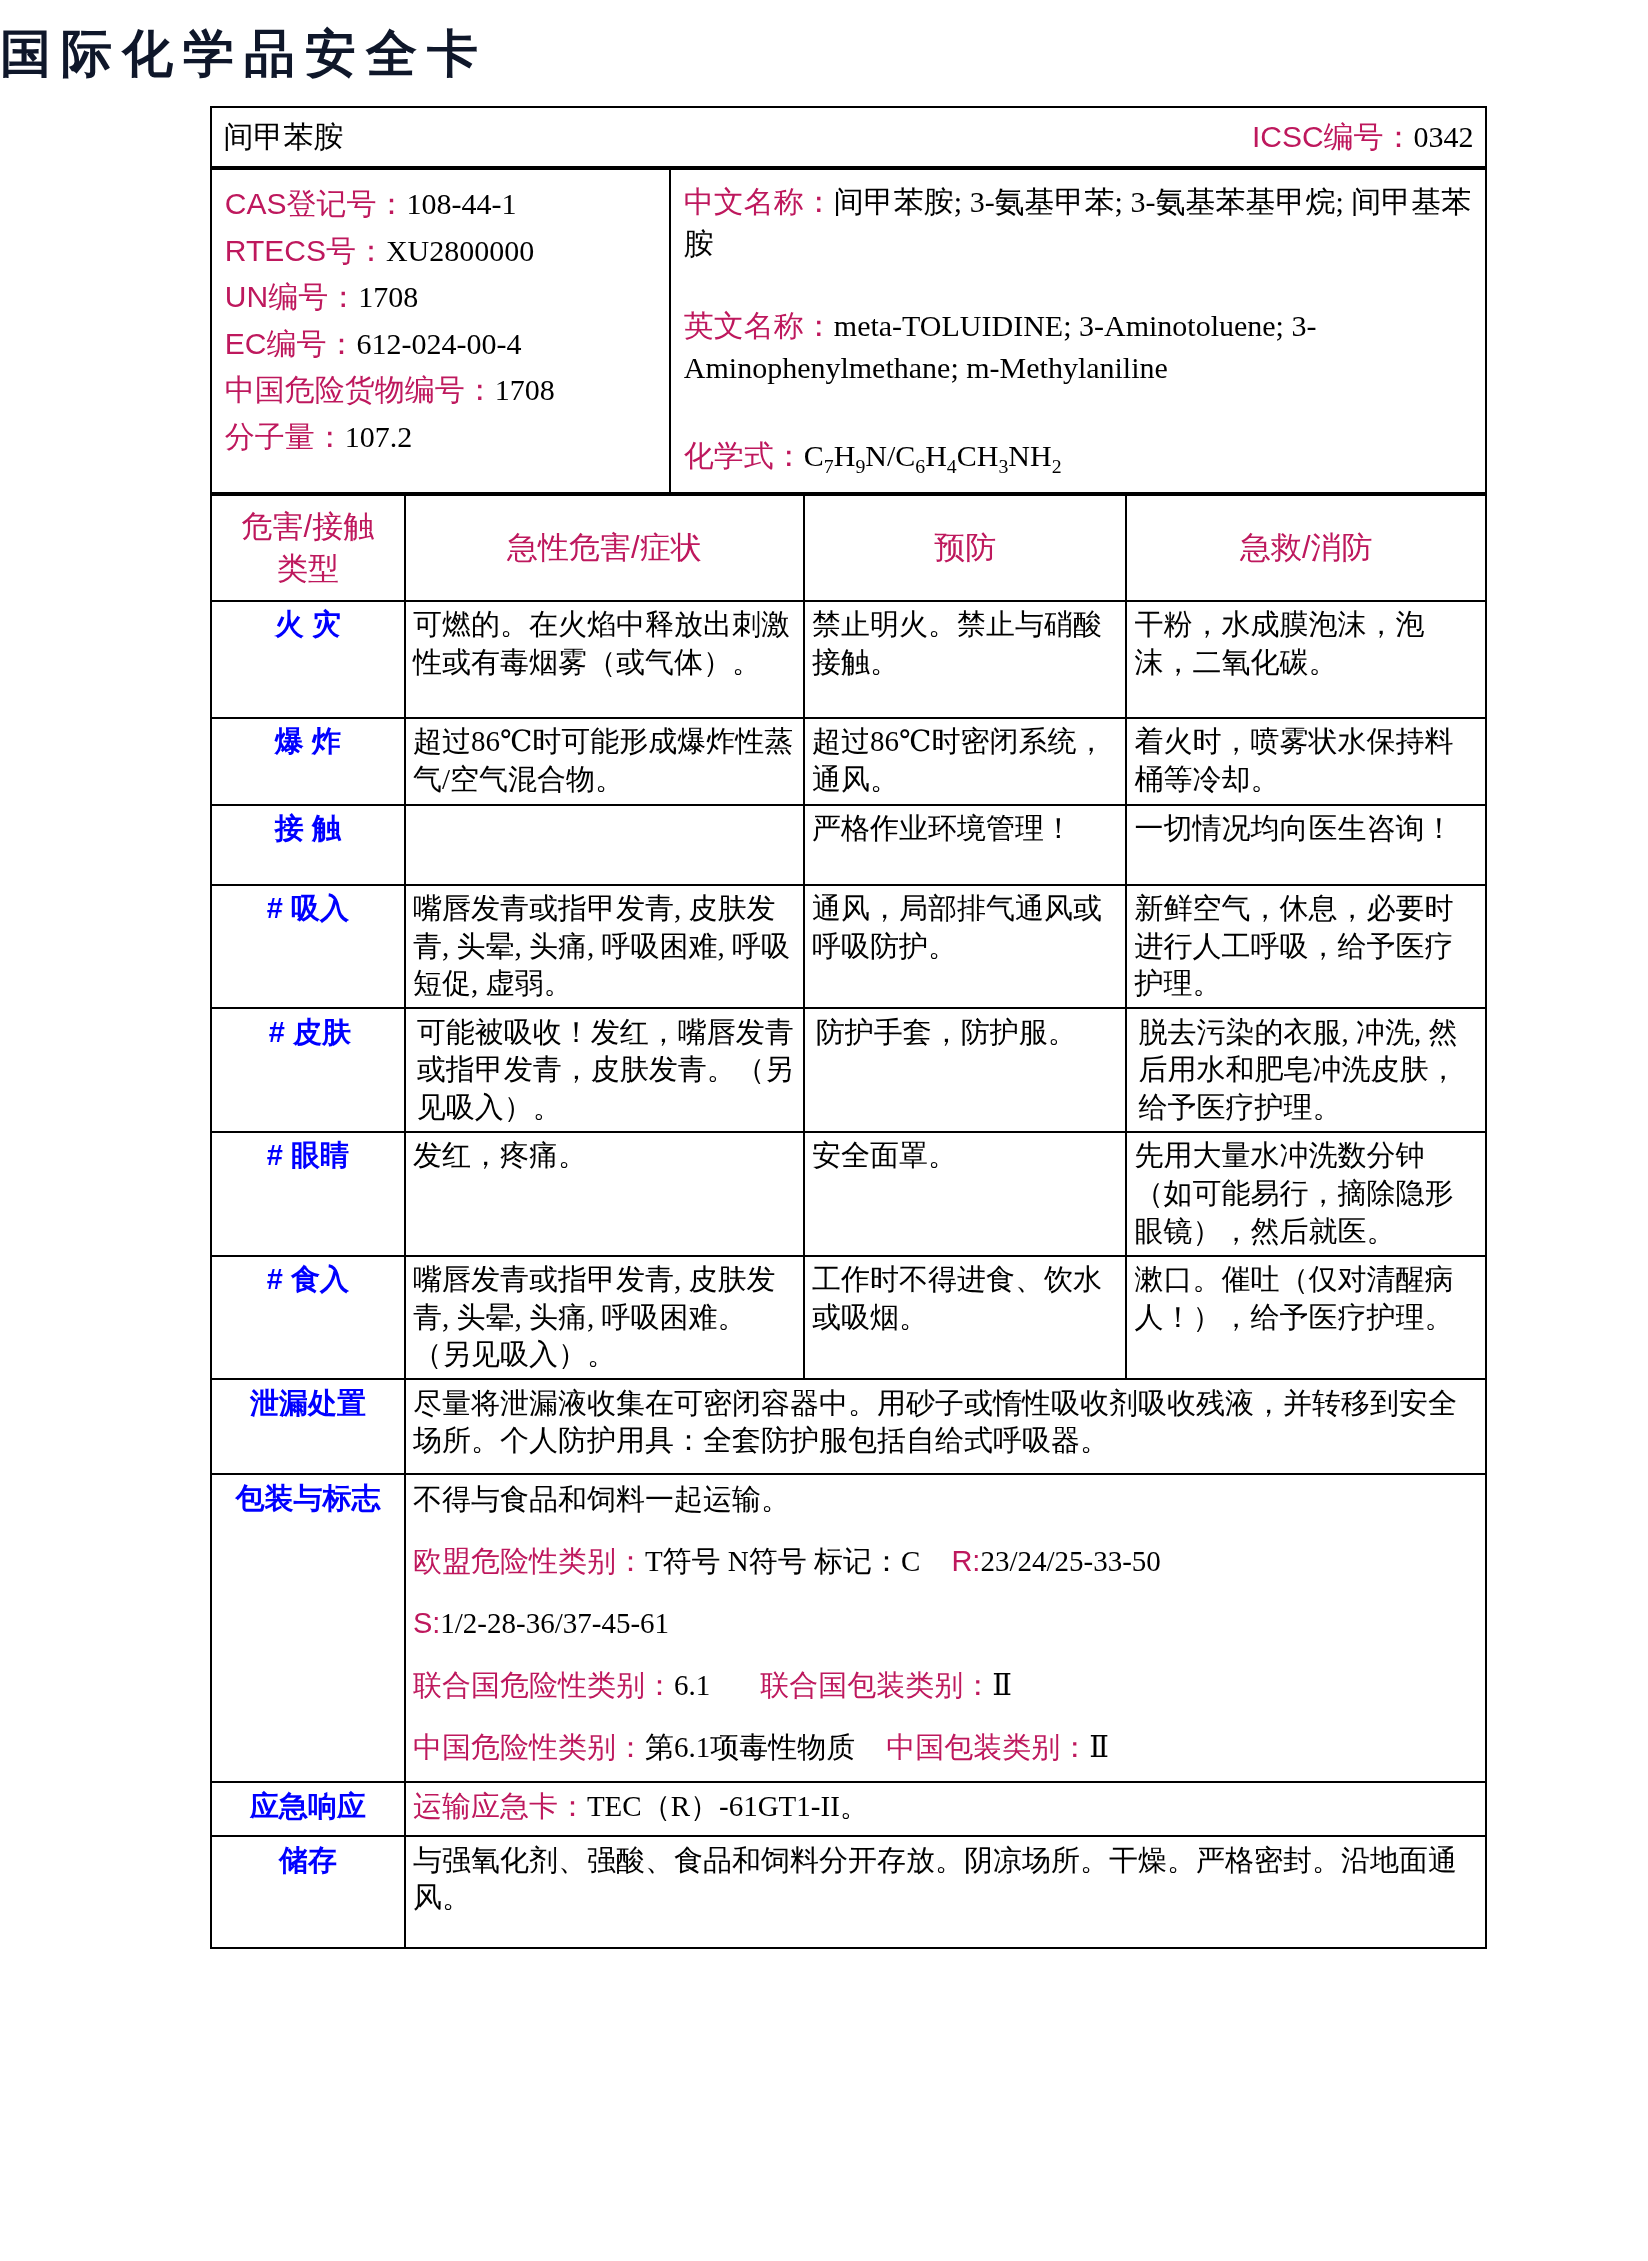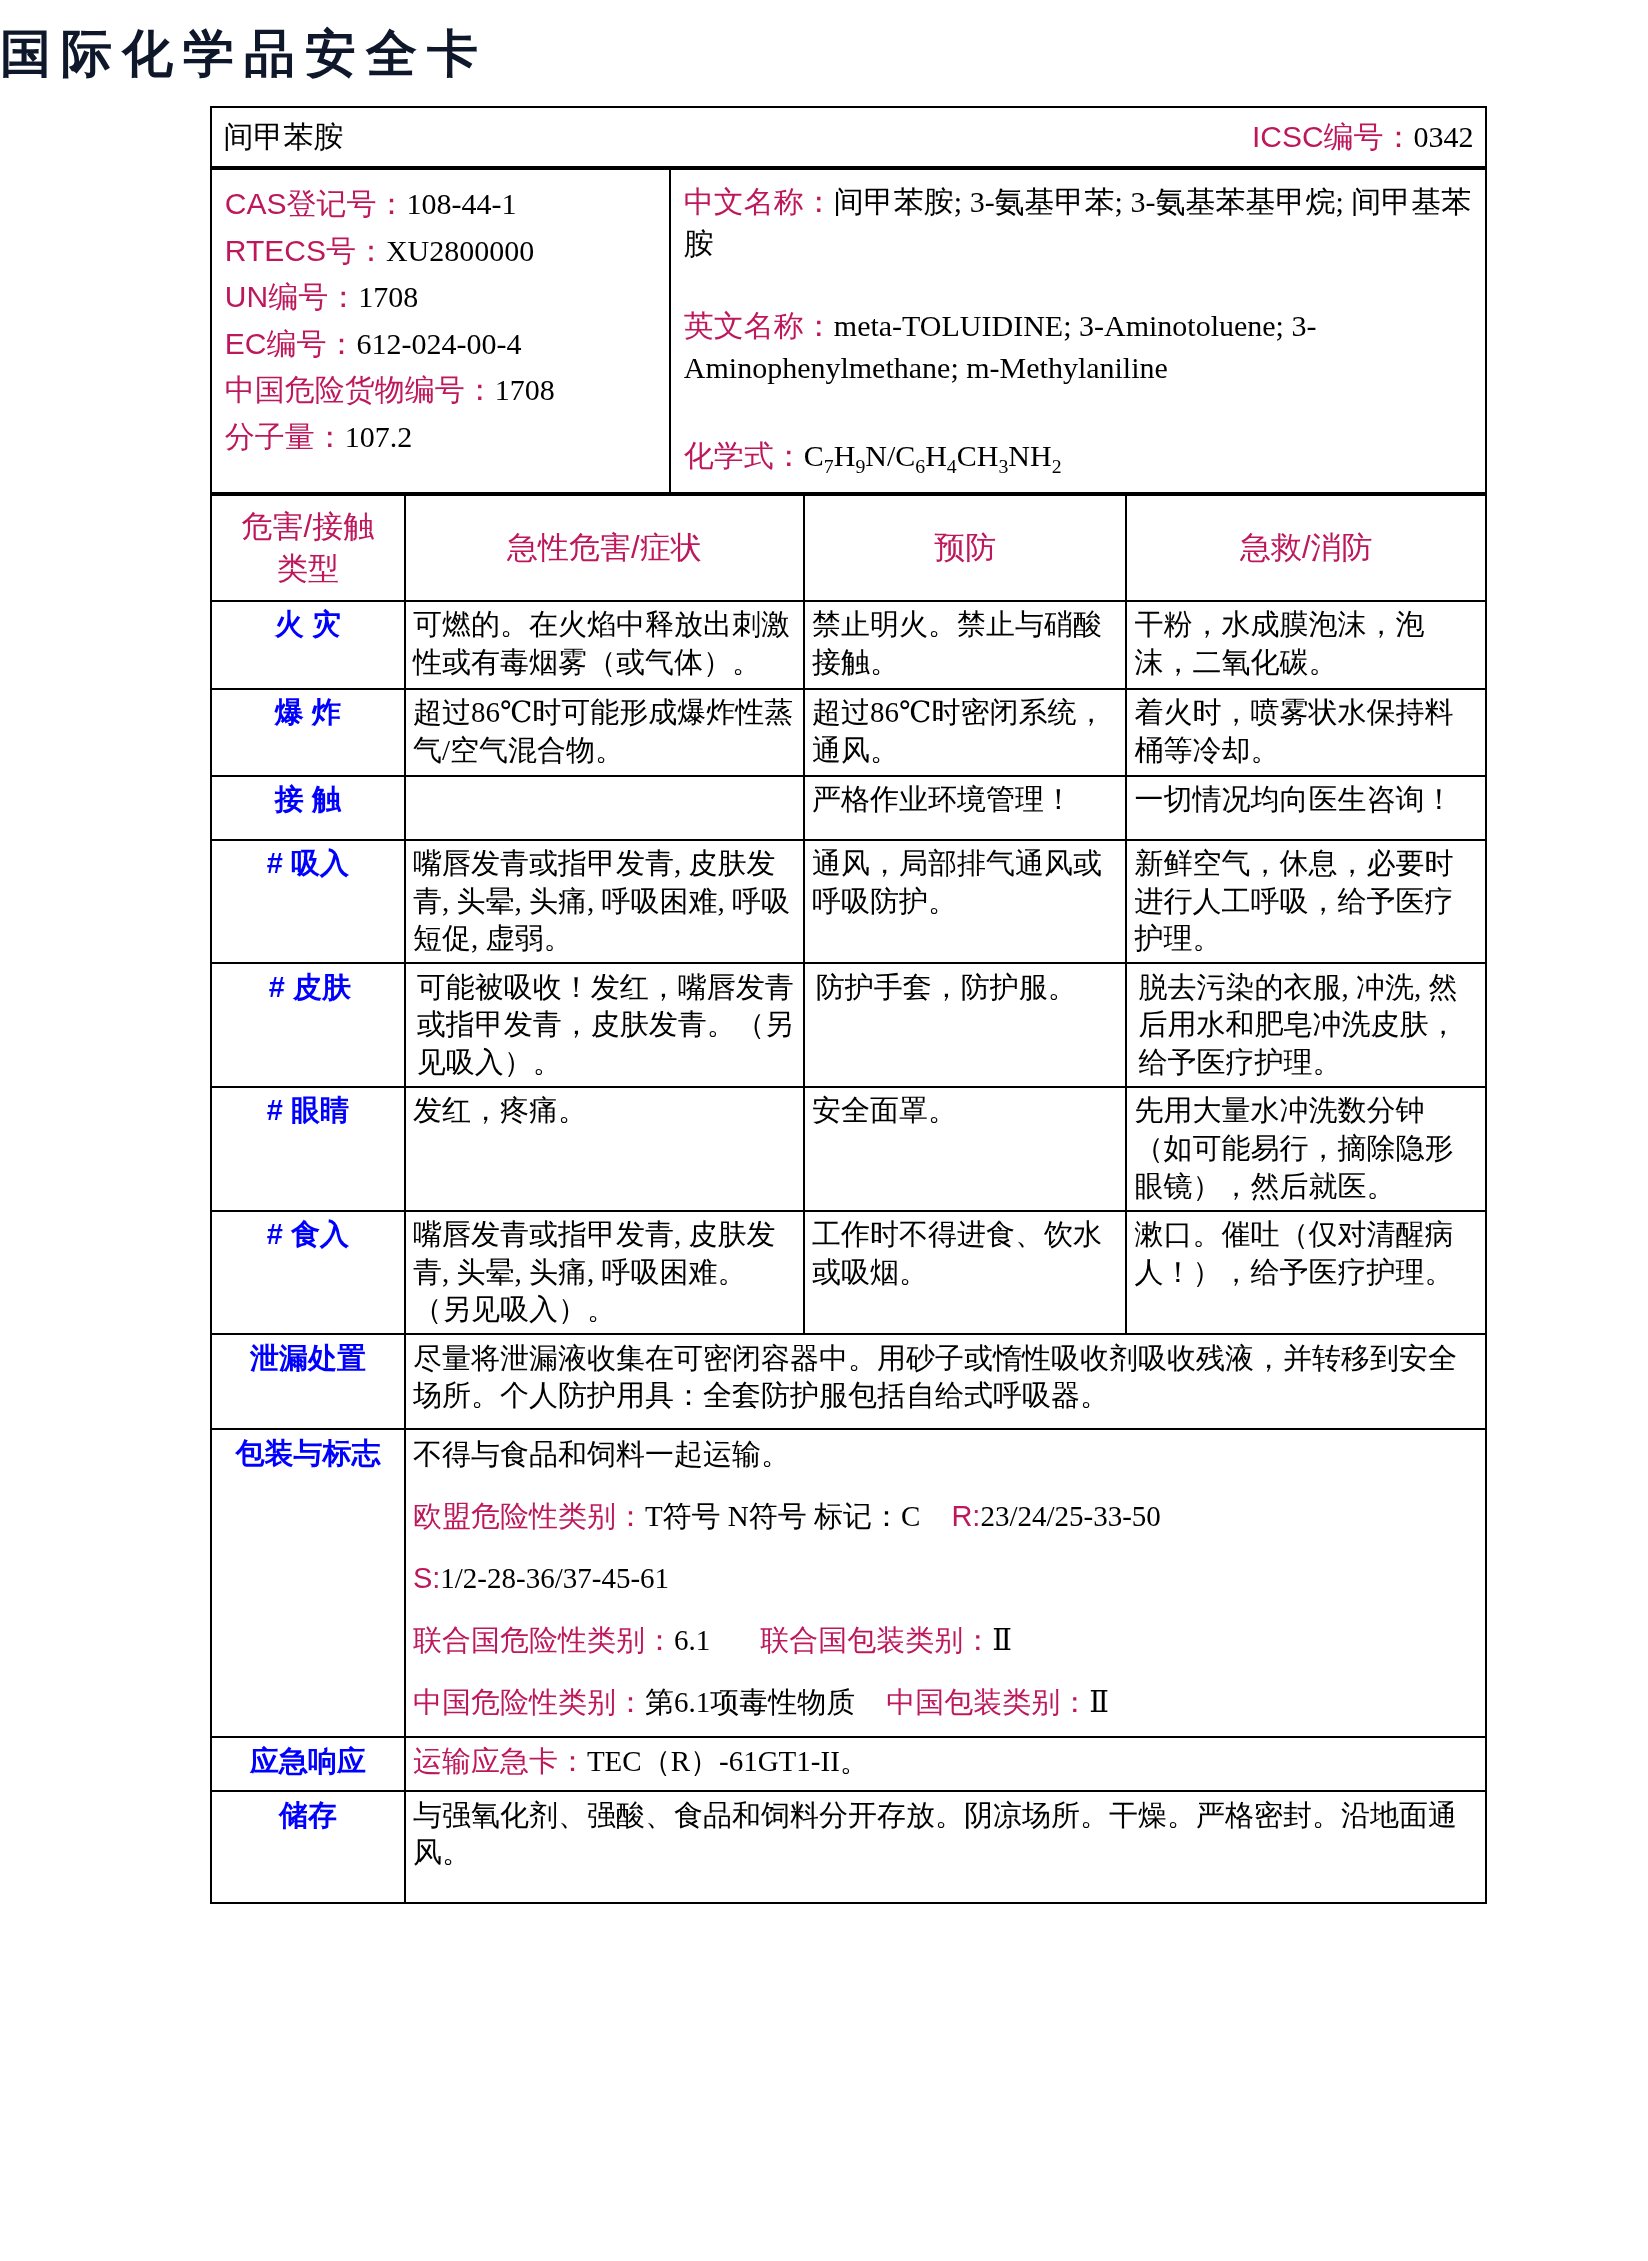--- a/index.html
+++ b/index.html
@@ -44,23 +44,23 @@
     vertical-align:middle; text-align:center;
   }
   .th-wrap { white-space:pre-line; }
   .t-main td { font-size:29px; line-height:1.3; padding:4.3px 7.1px; vertical-align:top; }
   .row-label {
     text-align:center; vertical-align:middle; font-size:31px;
     color:#0000ff; font-weight:bold;
     font-family:"Liberation Sans","DejaVu Sans",sans-serif;
     white-space:pre-line;
   }
-  .r-fire   td { height:88px; }
+  .r-fire   td { height:117px; }
   .r-expl   td { height:87px; }
-  .r-cont   td { height:64px; }
+  .r-cont   td { height:80px; }
   .r-inhal  td { height:117px;border-radius:8px; }
   .r-skin   td { height:119px;padding-left:11px; }
   .r-eyes   td { height:119px; }
   .r-ingest td { height:119px; }
   .r-spill  td { height:95px; }
   .r-pack   td { height:308px; }
   .r-emer   td { height:54px; }
   .r-stor   td { height:112px; }
 
   .spill-text { vertical-align:middle; line-height:1.55; }

